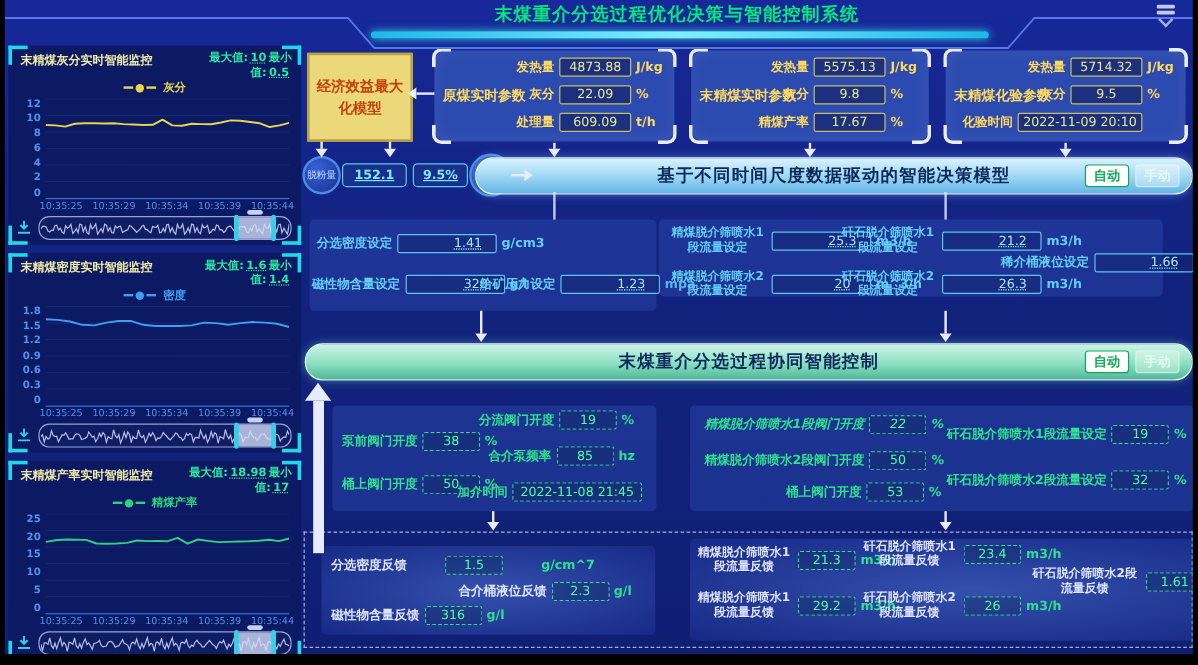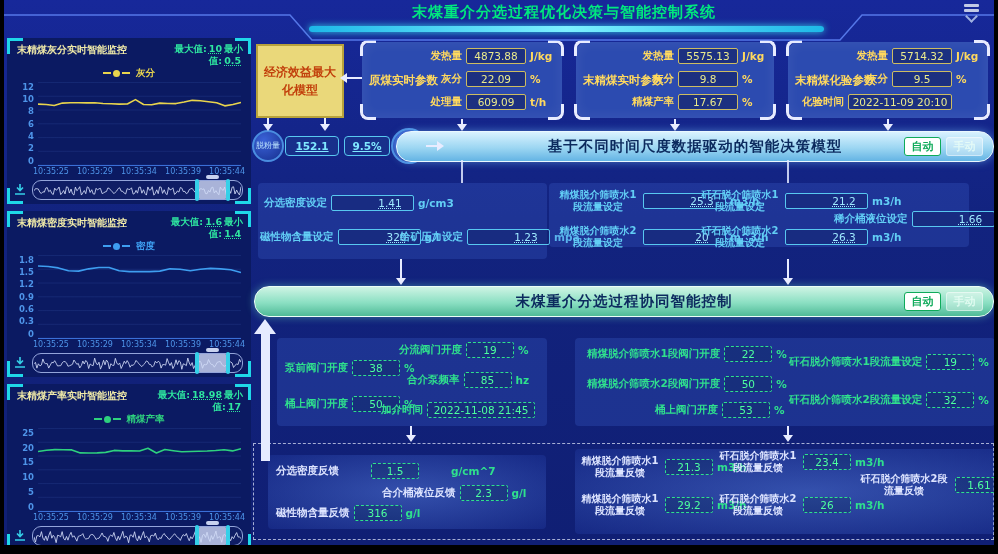--- a/index.html
+++ b/index.html
@@ -456,21 +456,21 @@
         <span class="fu">%</span>
       </div>
     <div class="fld green" style="left:104px;top:64px;">
         <span class="fl">加介时间</span>
         <span class="fv wide">2022-11-08 21:45</span>
         <span class="fu"></span>
       </div>
   </div>
 
   <div class="panel" style="left:571px;top:338px;width:420px;height:88px;">
-    <div class="fld green" style="left:12px;top:8px;">
+    <div class="fld green" style="left:12px;top:8px;font-style:italic;">
         <span class="fl">精煤脱介筛喷水1段阀门开度</span>
         <span class="fv">22</span>
         <span class="fu">%</span>
       </div>
     <div class="fld green" style="left:214px;top:16px;">
         <span class="fl">矸石脱介筛喷水1段流量设定</span>
         <span class="fv">19</span>
         <span class="fu">%</span>
       </div>
     <div class="fld green" style="left:12px;top:38px;">

